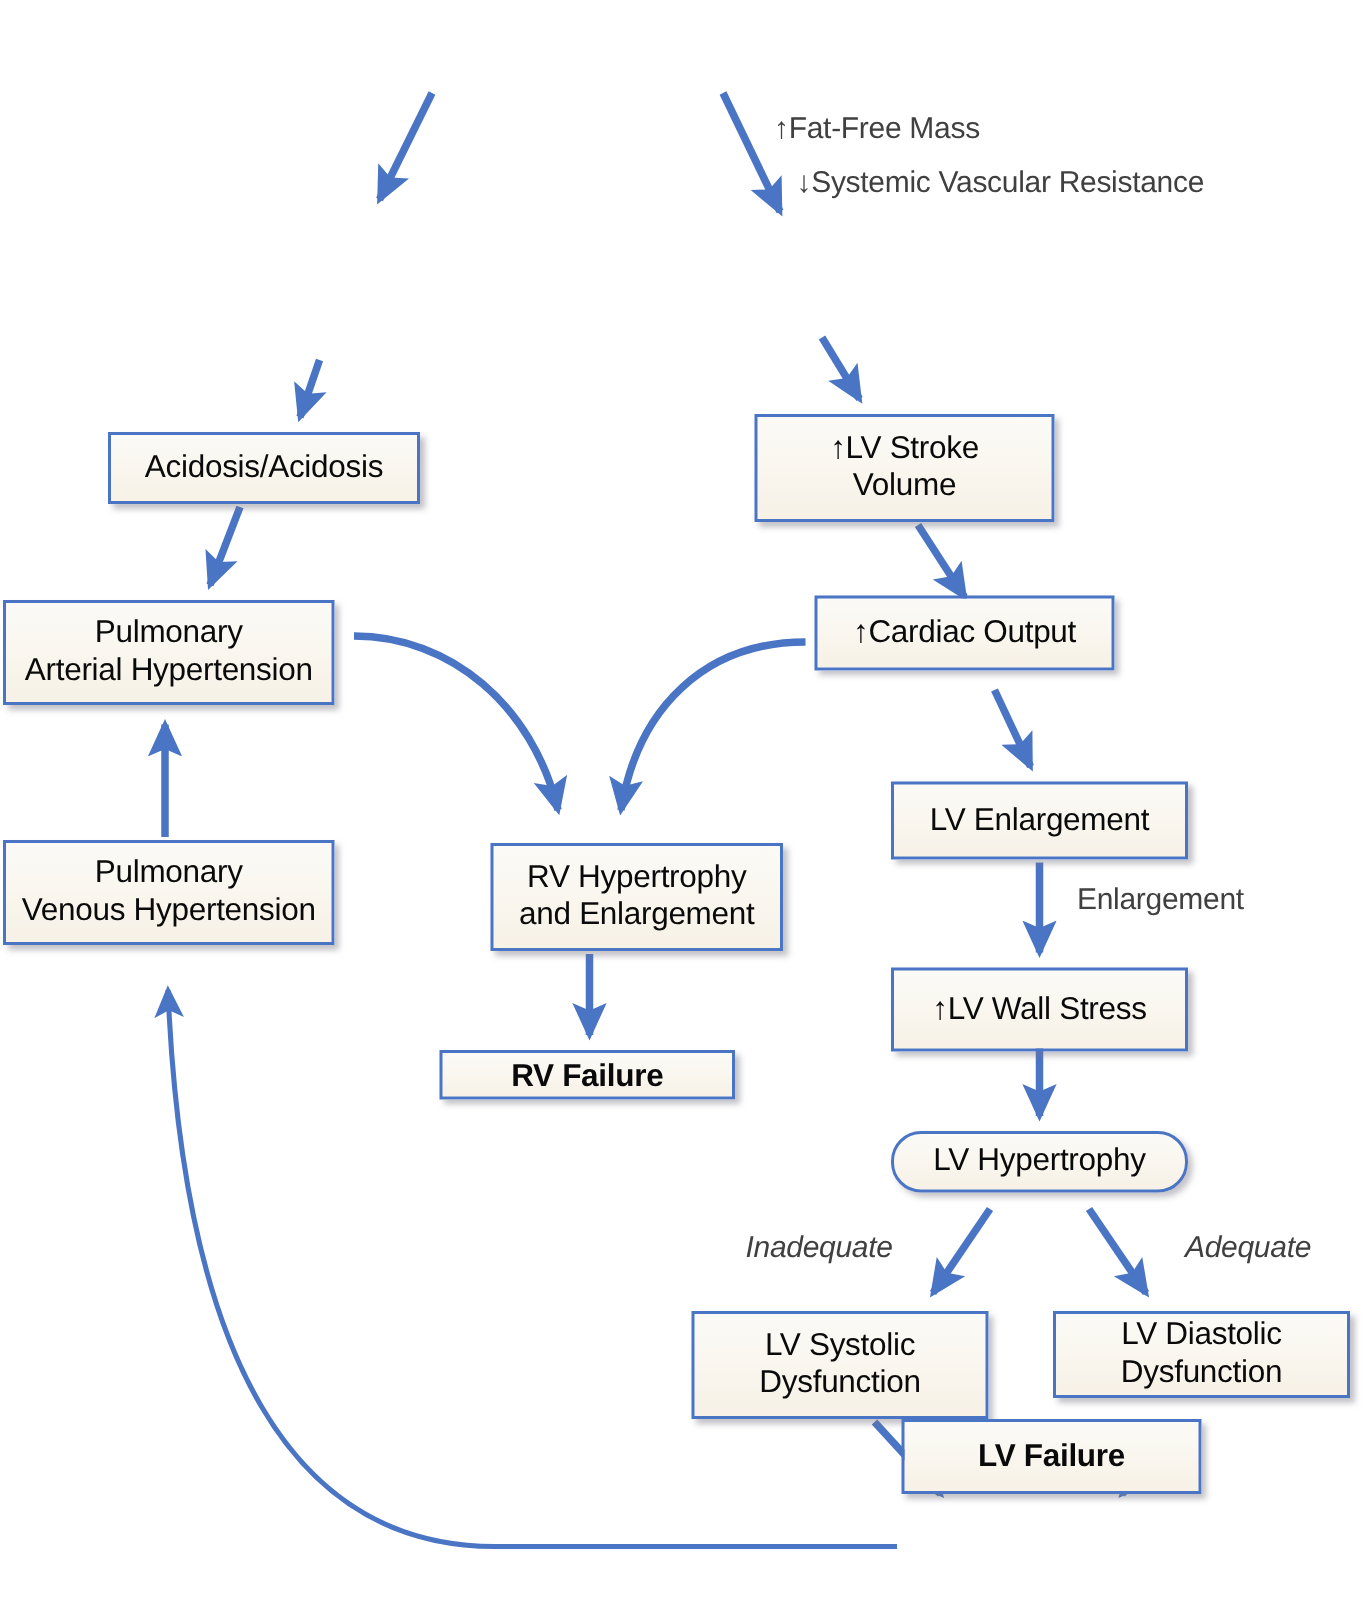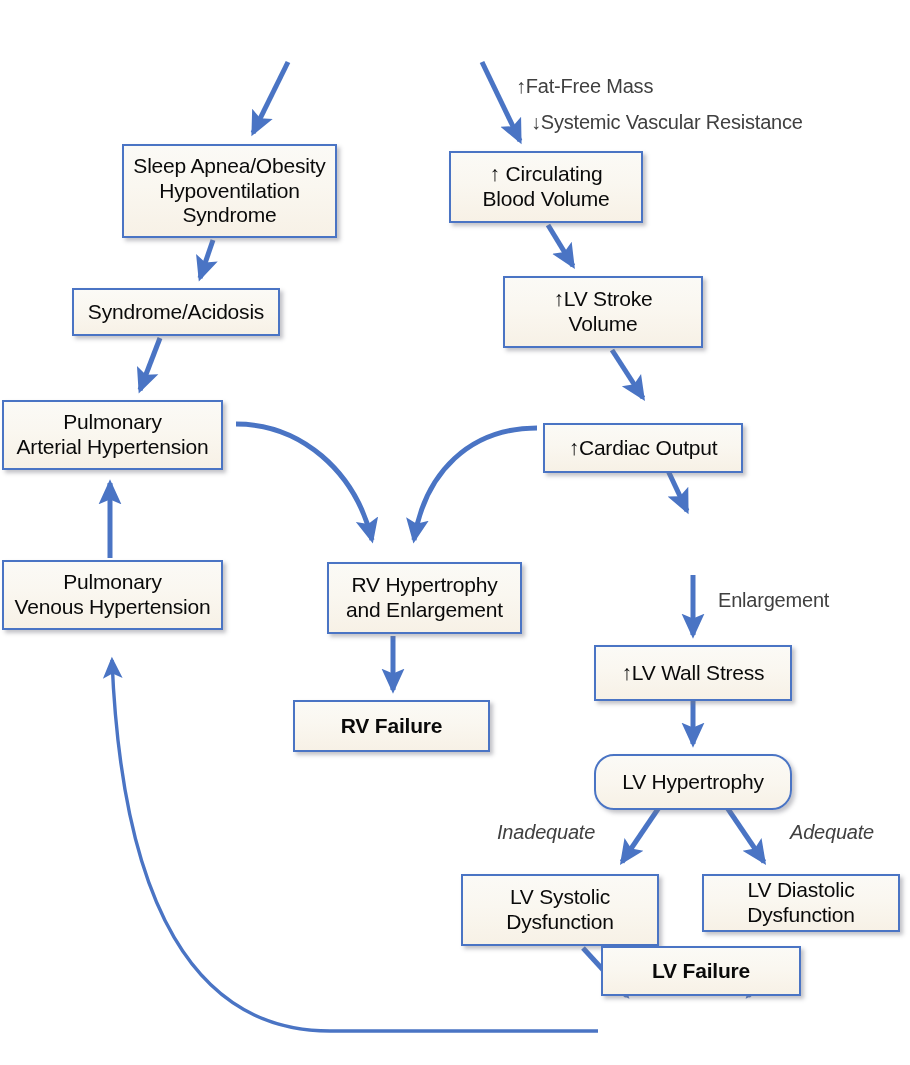--- a/index.html
+++ b/index.html
@@ -118,69 +118,63 @@
 
       <path d="M 790 948 L 748 996" marker-end="url(#arrowhead)"></path>
     </g>
 
     <g stroke="#4a74c4" fill="none" stroke-width="3.4" stroke-linecap="butt">
       <path d="M 598 1031 L 330 1031 C 195 1031 122 905 112 660" marker-end="url(#arrowheadThin)"></path>
     </g>
   </svg>
 
 
-  <div class="node-box n-normal" style="left:122px; top:144px; width:215px; height:94px;">
-    <span class="node-text">Sleep Apnea/Obesity
-Hypoventilation
-Syndrome</span>
-  </div>
 
   <div class="node-box n-normal" style="left:72px; top:288px; width:208px; height:48px;">
-    <span class="node-text">Syndrome/Acidosis</span>
+    <span class="node-text">Acidosis/Acidosis</span>
   </div>
 
   <div class="node-box n-normal" style="left:2px; top:400px; width:221px; height:70px;">
     <span class="node-text">Pulmonary
 Arterial Hypertension</span>
   </div>
 
   <div class="node-box n-normal" style="left:2px; top:560px; width:221px; height:70px;">
     <span class="node-text">Pulmonary
 Venous Hypertension</span>
   </div>
 
   <div class="node-box n-normal" style="left:296px; top:562px; width:195px; height:72px;margin-left:31px;">
     <span class="node-text">RV Hypertrophy
 and Enlargement</span>
   </div>
 
-  <div class="node-box n-bold" style="left:293px; top:700px; width:197px; height:52px;">
+  <div class="node-box n-bold" style="left:293px; top:700px; width:197px; height:33px;align-items:flex-end;">
     <span class="node-text">RV Failure</span>
   </div>
 
-  <div class="node-box n-normal" style="left:449px; top:151px; width:194px; height:72px;">
-    <span class="node-text">↑ Circulating
-Blood Volume</span>
-  </div>
 
   <div class="node-box n-normal" style="left:503px; top:276px; width:200px; height:72px;">
     <span class="node-text">↑LV Stroke
 Volume</span>
   </div>
 
-  <div class="node-box n-normal" style="left:543px; top:423px; width:200px; height:50px;text-align:center;">
+  <div class="node-box n-normal" style="left:543px; top:397px; width:200px; height:50px;text-align:center;">
     <span class="node-text">↑Cardiac Output</span>
   </div>
 
+  <div class="node-box n-normal" style="left:594px; top:521px; width:198px; height:52px;">
+    <span class="node-text">LV Enlargement</span>
+  </div>
 
   <div class="node-box n-normal" style="left:594px; top:645px; width:198px; height:56px;">
     <span class="node-text">↑LV Wall Stress</span>
   </div>
 
-  <div class="node-box n-normal" style="left:594px; top:754px; width:198px; height:56px;border-radius:20px;">
+  <div class="node-box n-normal" style="left:594px; top:754px; width:198px; height:41px;border-radius:20px;">
     <span class="node-text">LV Hypertrophy</span>
   </div>
 
   <div class="node-box n-normal" style="left:461px; top:874px; width:198px; height:72px;">
     <span class="node-text">LV Systolic
 Dysfunction</span>
   </div>
 
   <div class="node-box n-normal" style="left:702px; top:874px; width:198px; height:58px;">
     <span class="node-text">LV Diastolic

